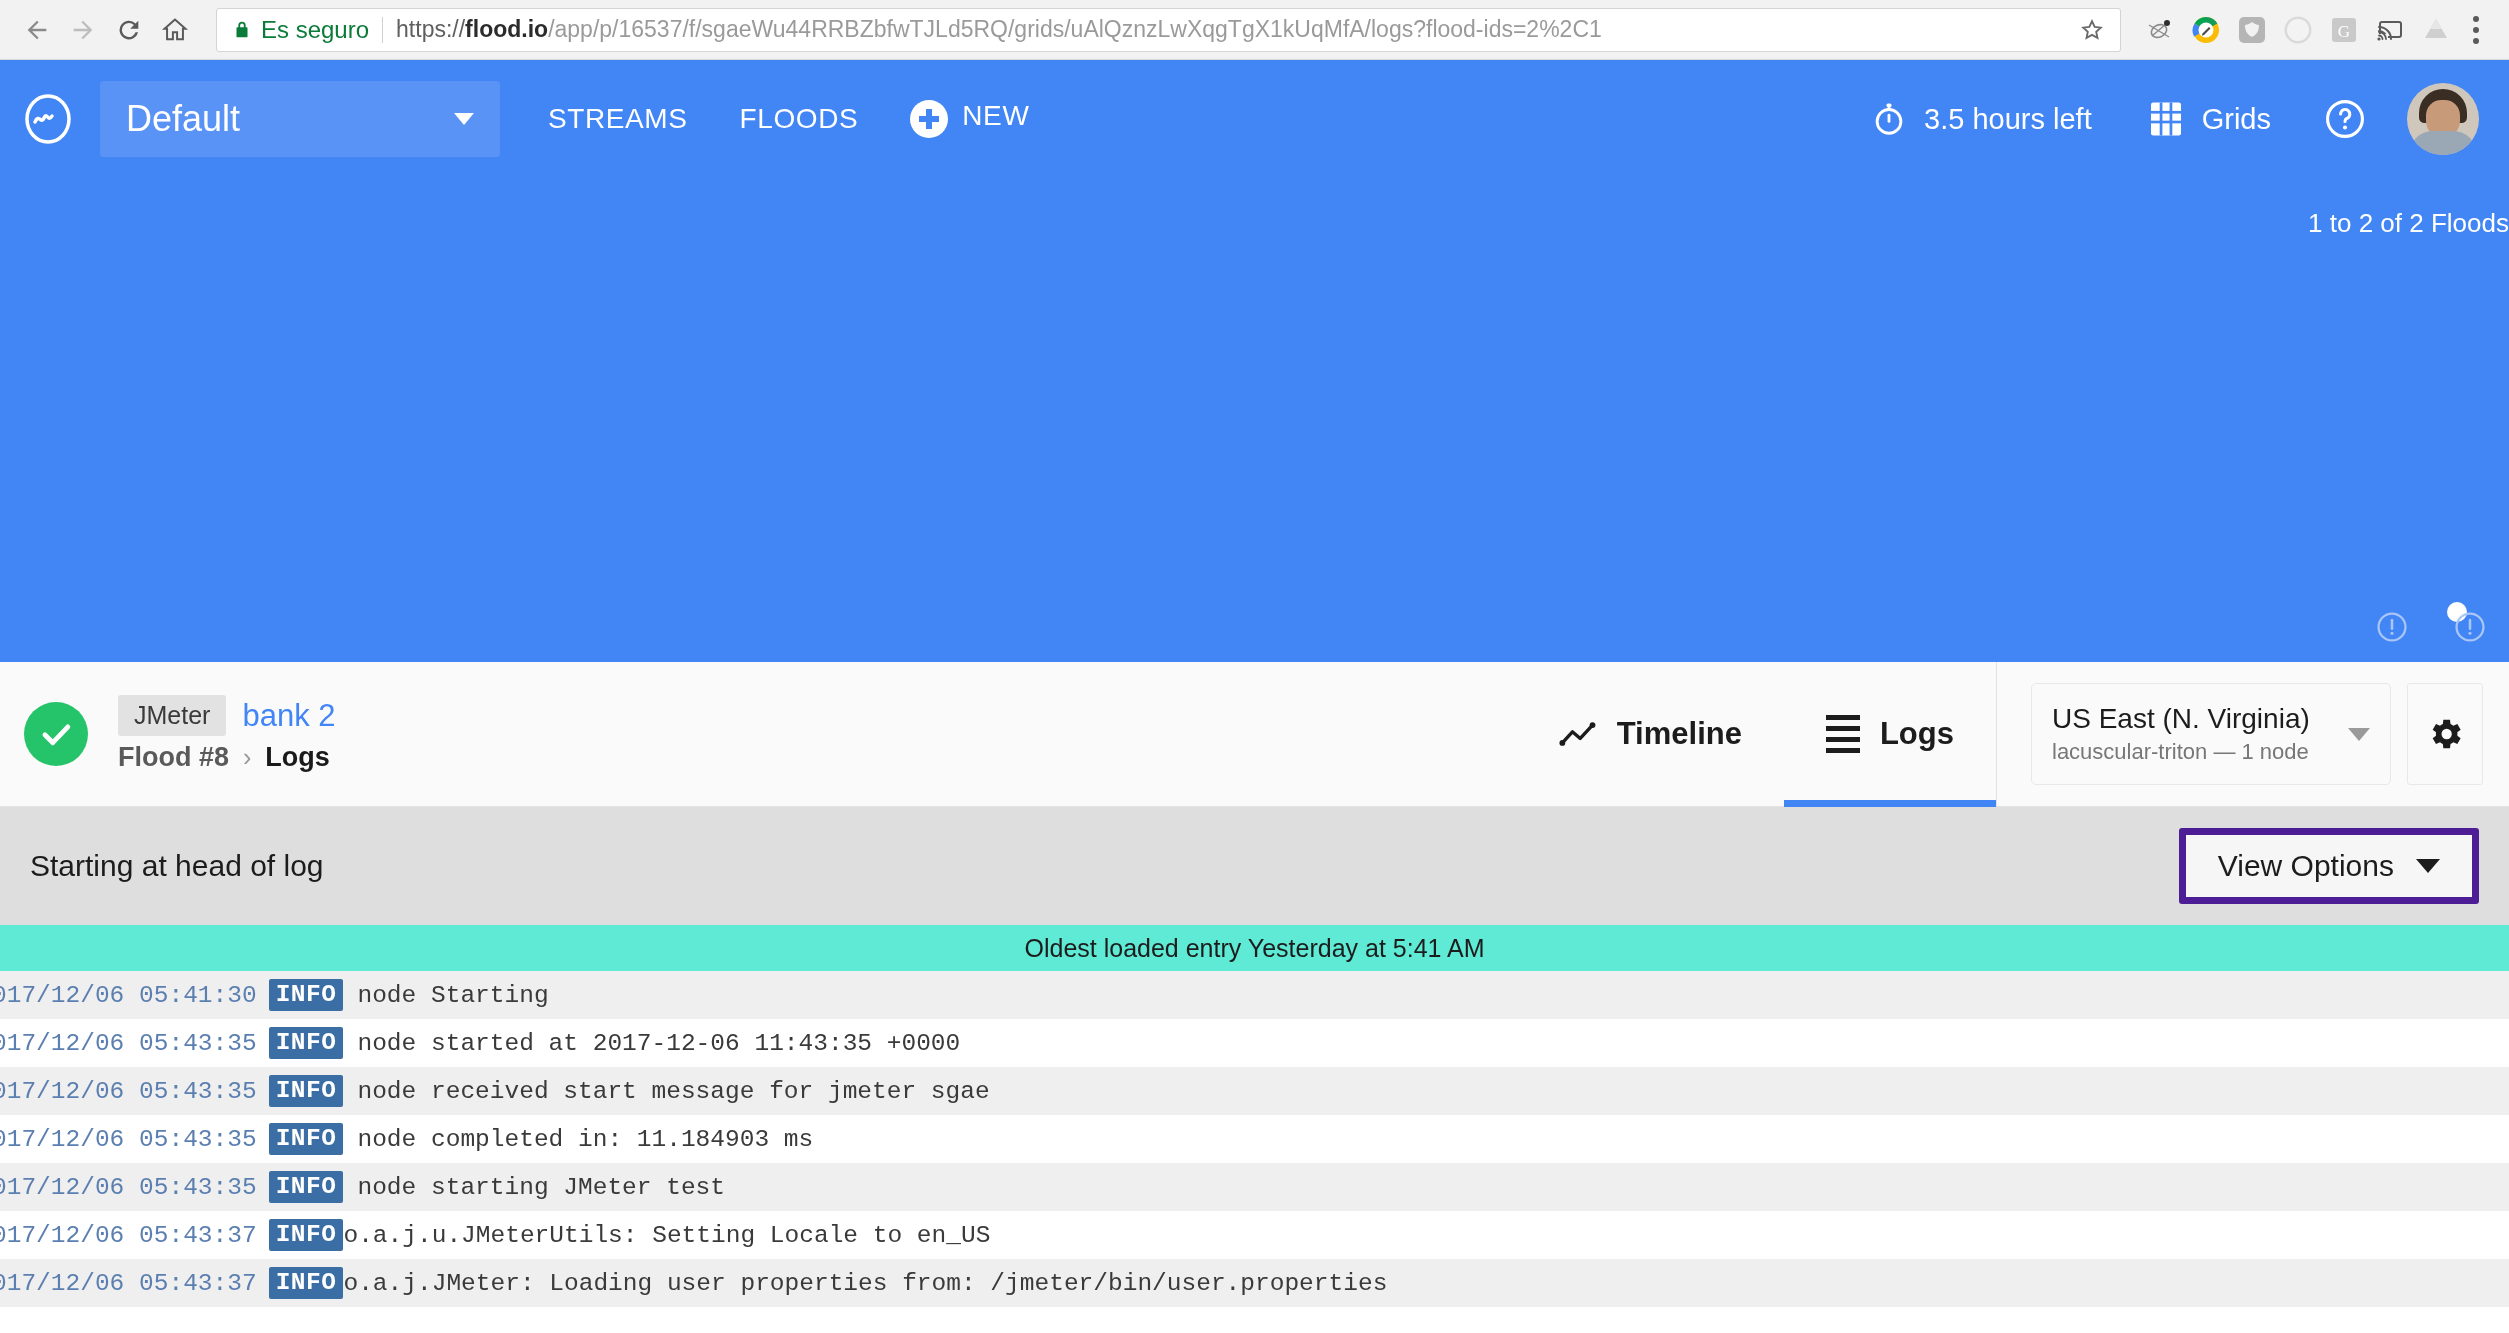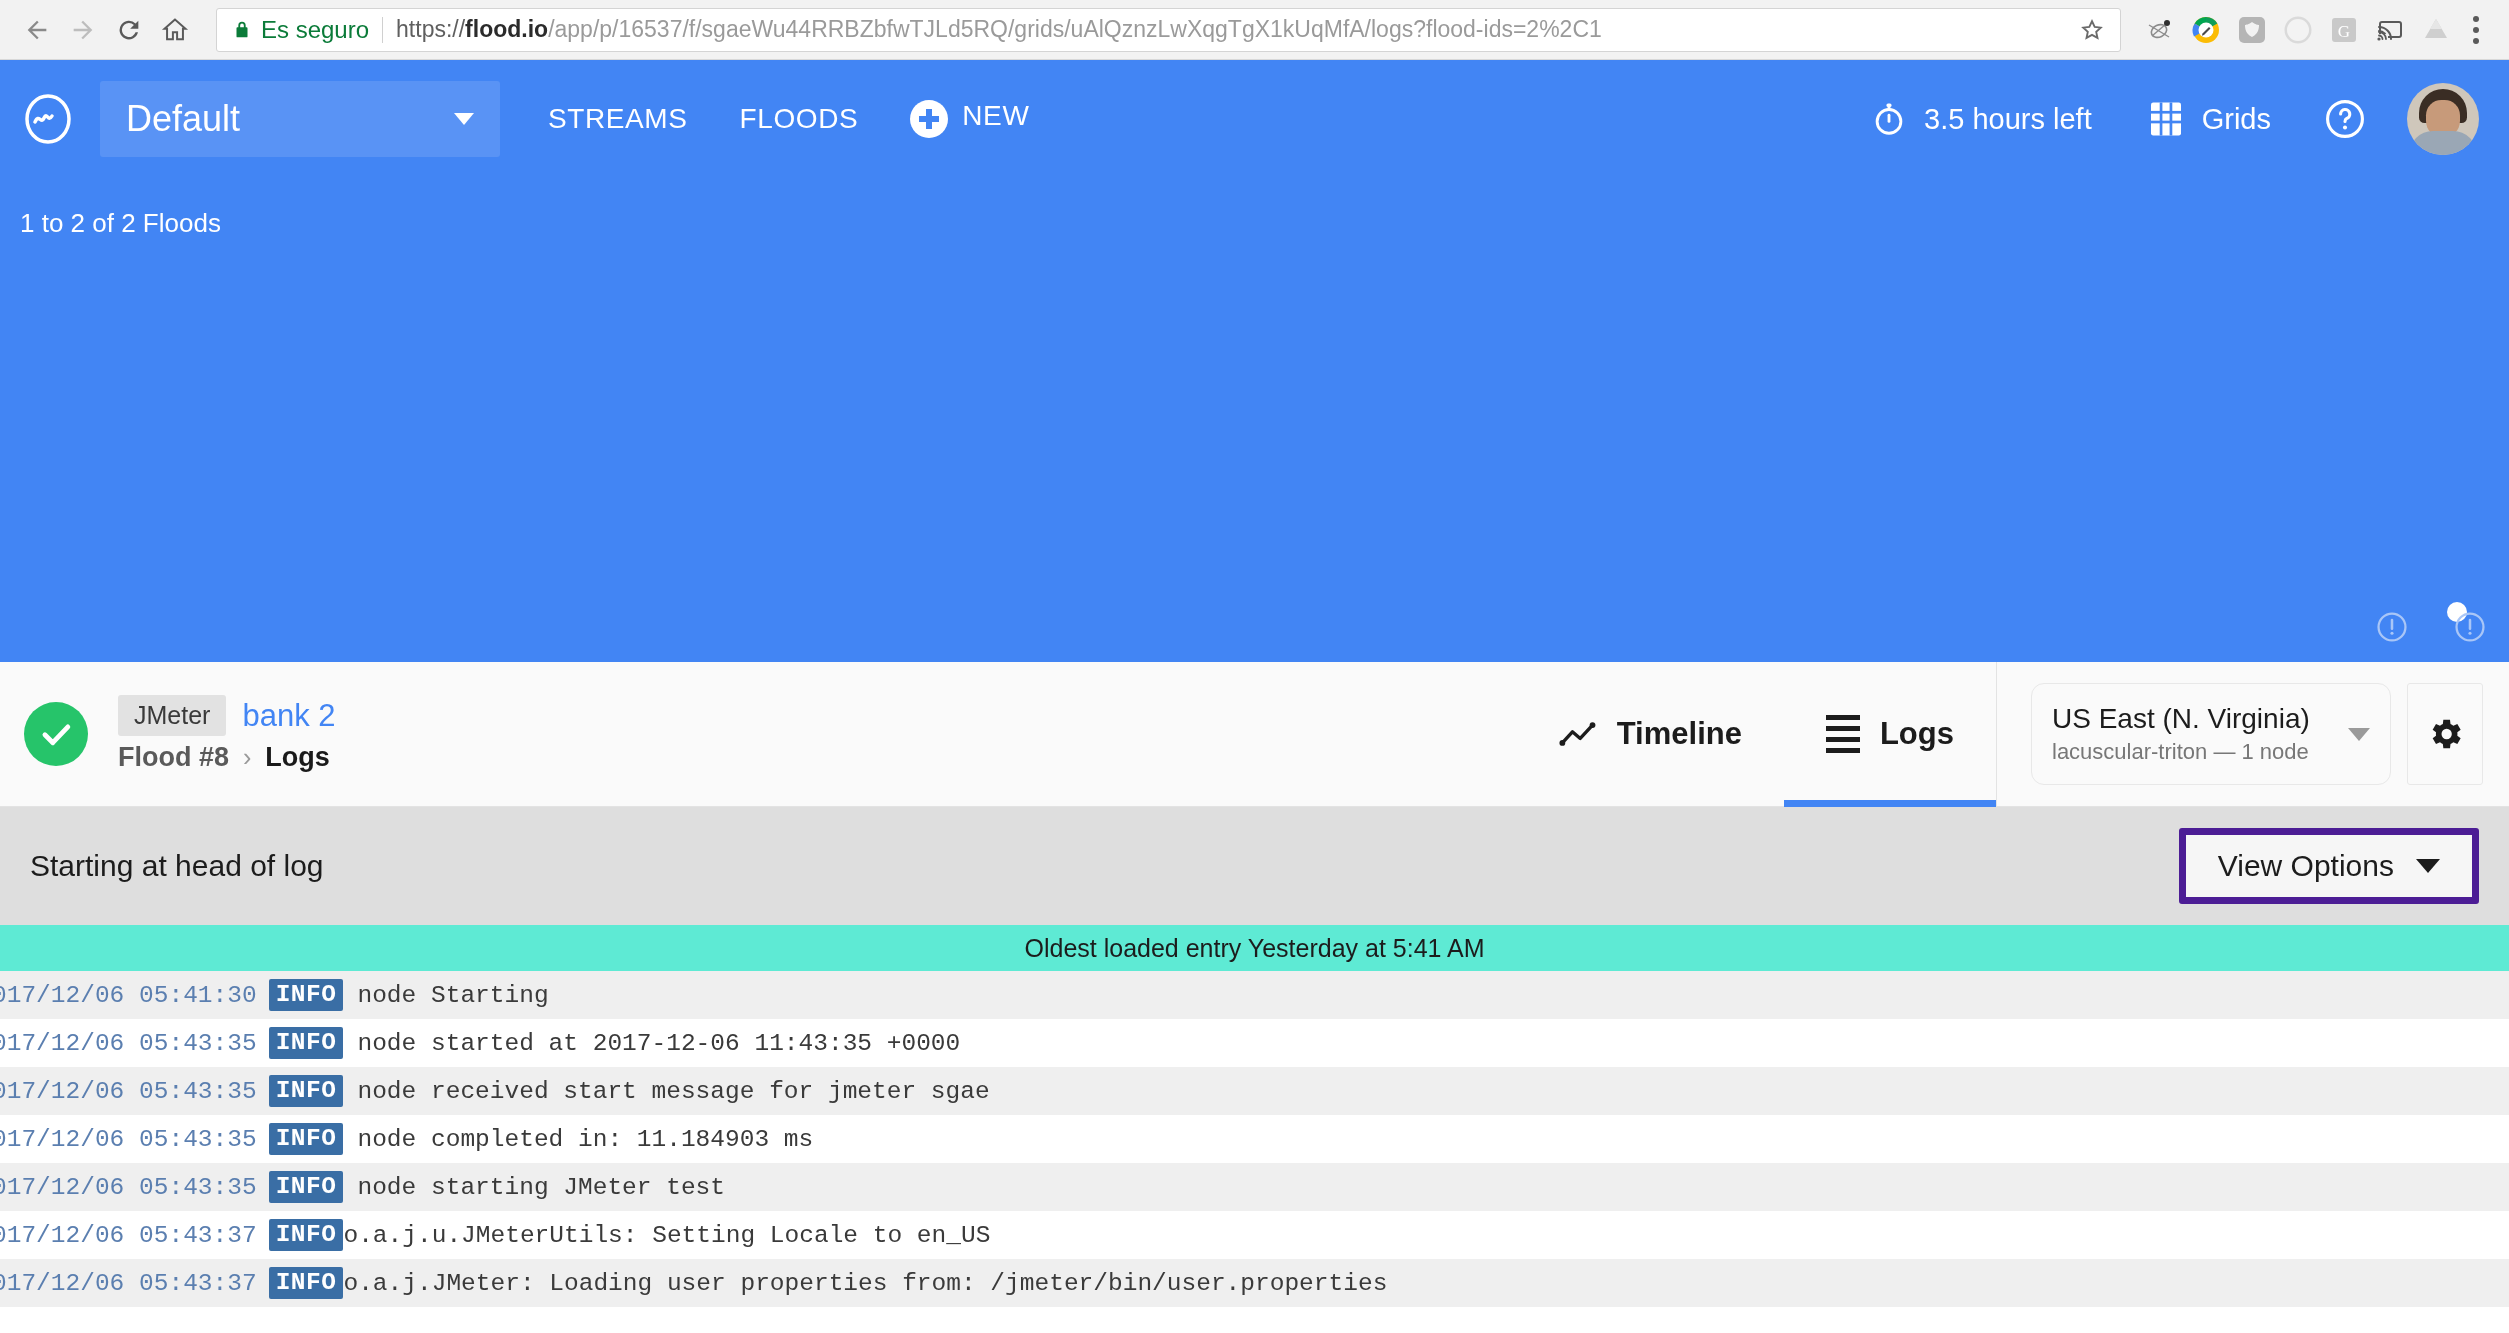--- a/index.html
+++ b/index.html
@@ -157,20 +157,21 @@
     position:absolute; left:2px; right:2px; bottom:0; height:24px;
     background:#9aa7b5; border-radius: 24px 24px 0 0;
   }
 
   
   .blue-body {
     background: #4285f4;
     height: 484px;
     position: relative;
     padding: 30px 0 0 20px;
+    text-align: right;
   }
   .floods-count {
     color: #ffffff;
     font-size: 26px;
   }
   .blue-dot {
     position: absolute;
     right: 42px; top: 424px;
     width: 20px; height: 20px; border-radius: 50%;
     background: #ffffff;
@@ -226,21 +227,21 @@
   .hamburger { display:flex; flex-direction:column; gap:6px; }
   .hamburger i { display:block; width:34px; height:5px; background:#1c1c1c; }
 
   .region-wrap {
     display:flex; align-items:center; gap: 16px;
     border-left: 1px solid #e3e3e3;
     height: 145px; padding: 0 26px 0 34px;
   }
   .region-select {
     width: 360px; height: 102px;
-    border: 1px solid #e8e8e8; border-radius: 13px;
+    border: 1px solid #e8e8e8; border-radius: 5px;
     background:#fafafa;
     display:flex; align-items:center;
     padding: 0 20px;
   }
   .region-texts { flex:1 1 auto; display:flex; flex-direction:column; gap:4px;}
   .region-main { font-size: 28px; color:#1c1c1c; white-space:nowrap;}
   .region-sub { font-size: 22px; color:#777; white-space:nowrap;}
   .caret-gray {
     width:0;height:0;border-left:11px solid transparent;
     border-right:11px solid transparent;border-top:13px solid #9a9a9a;

